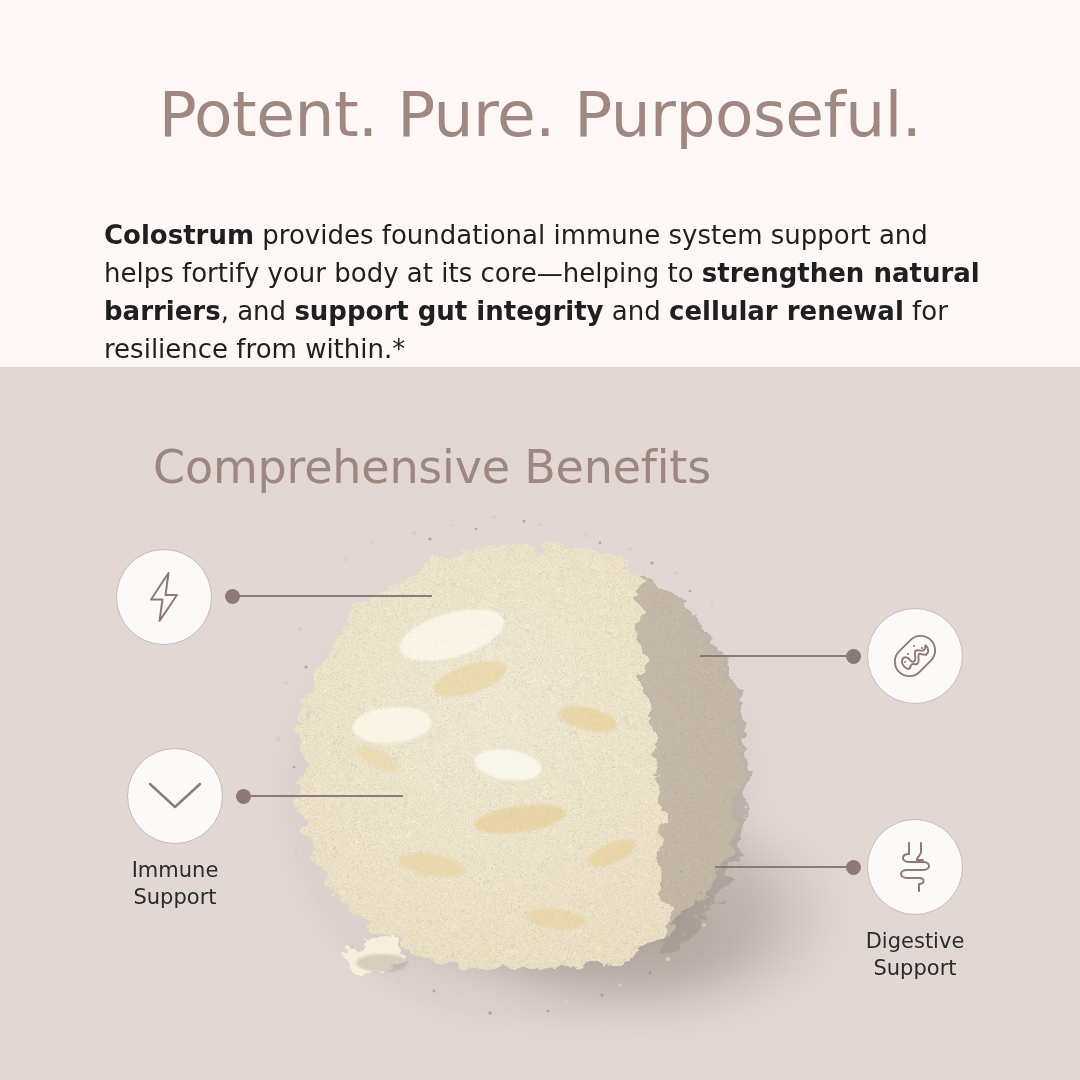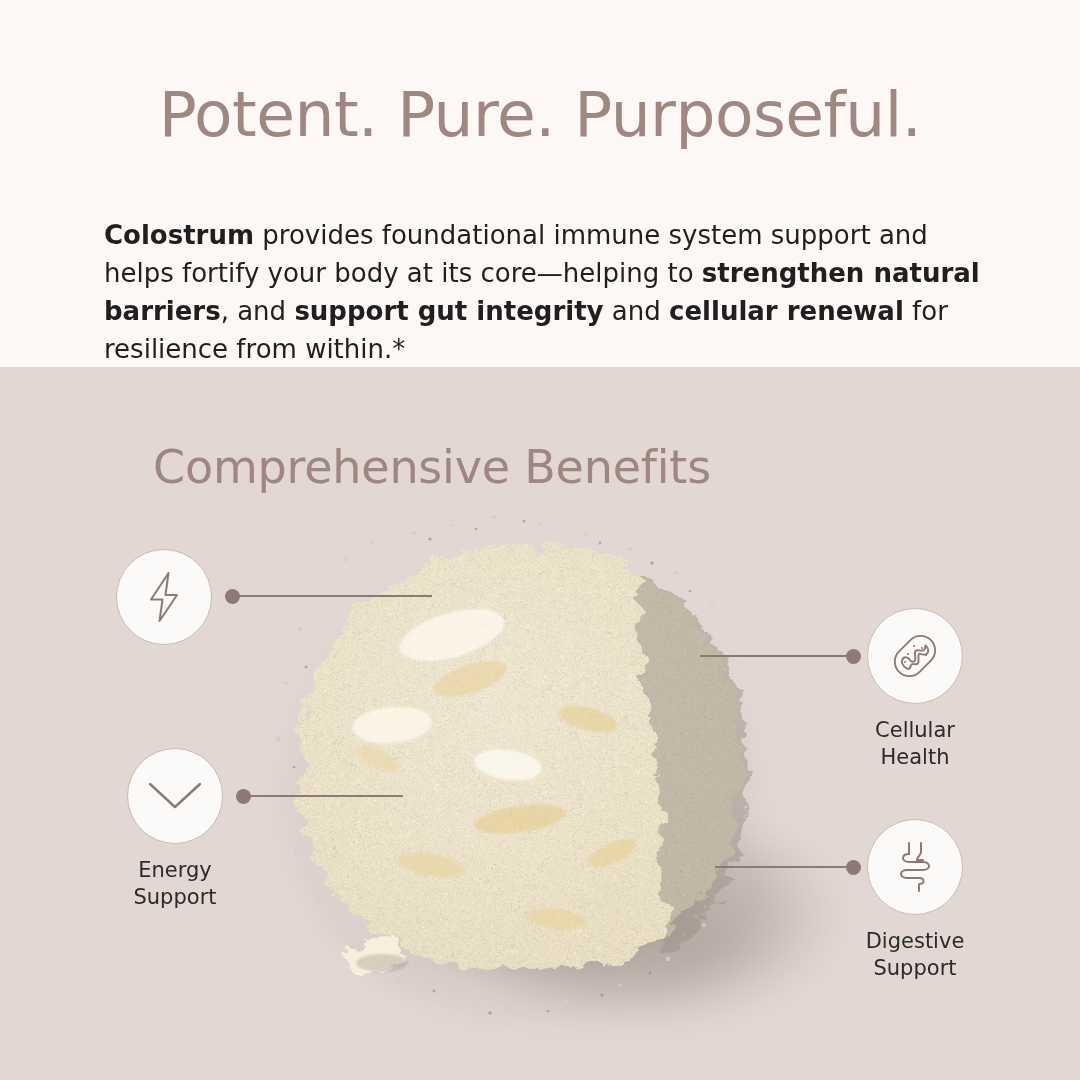--- a/index.html
+++ b/index.html
@@ -300,21 +300,21 @@
         </svg>
       </div>
     </div>
 
     <div class="node" style="left:80px; top:381px;">
       <div class="node-circle">
         <svg class="icon-svg" width="56" height="30" viewBox="0 0 56 30">
           <path d="M3 3 L28 26 L53 3" fill="none" stroke="#8E7A74" stroke-width="2.4" stroke-linejoin="round" stroke-linecap="round"></path>
         </svg>
       </div>
-      <div class="node-label">Energy
+      <div class="node-label">Immune
 Support</div>
     </div>
 
     <div class="node" style="left:820px; top:241px;">
       <div class="node-circle">
         <svg class="icon-svg" width="54" height="54" viewBox="0 0 54 54">
           <g transform="rotate(-45 27 27)" fill="none" stroke="#8E7A74" stroke-width="1.9" stroke-linejoin="round" stroke-linecap="round">
 
             <rect x="4.5" y="12.5" width="45" height="29" rx="14.5"></rect>
 
@@ -335,22 +335,20 @@
             <circle cx="17" cy="33" r="1.1"></circle>
             <circle cx="22" cy="38" r="1.1"></circle>
             <circle cx="29" cy="35" r="1.1"></circle>
             <circle cx="34" cy="19" r="1.1"></circle>
             <circle cx="26" cy="17" r="1.1"></circle>
             <circle cx="38" cy="26" r="1.1"></circle>
             <circle cx="20" cy="25" r="1.1"></circle>
           </g>
         </svg>
       </div>
-      <div class="node-label">Cellular
-Health</div>
     </div>
 
     <div class="node" style="left:820px; top:452px;">
       <div class="node-circle">
         <svg class="icon-svg" width="50" height="54" viewBox="0 0 50 54">
           <g fill="none" stroke="#8E7A74" stroke-width="2" stroke-linejoin="round" stroke-linecap="round">
 
             <path d="M19 3 L19 14"></path>
 
             <path d="M31 3 L31 12 C31 16 27 16 27 20"></path>

